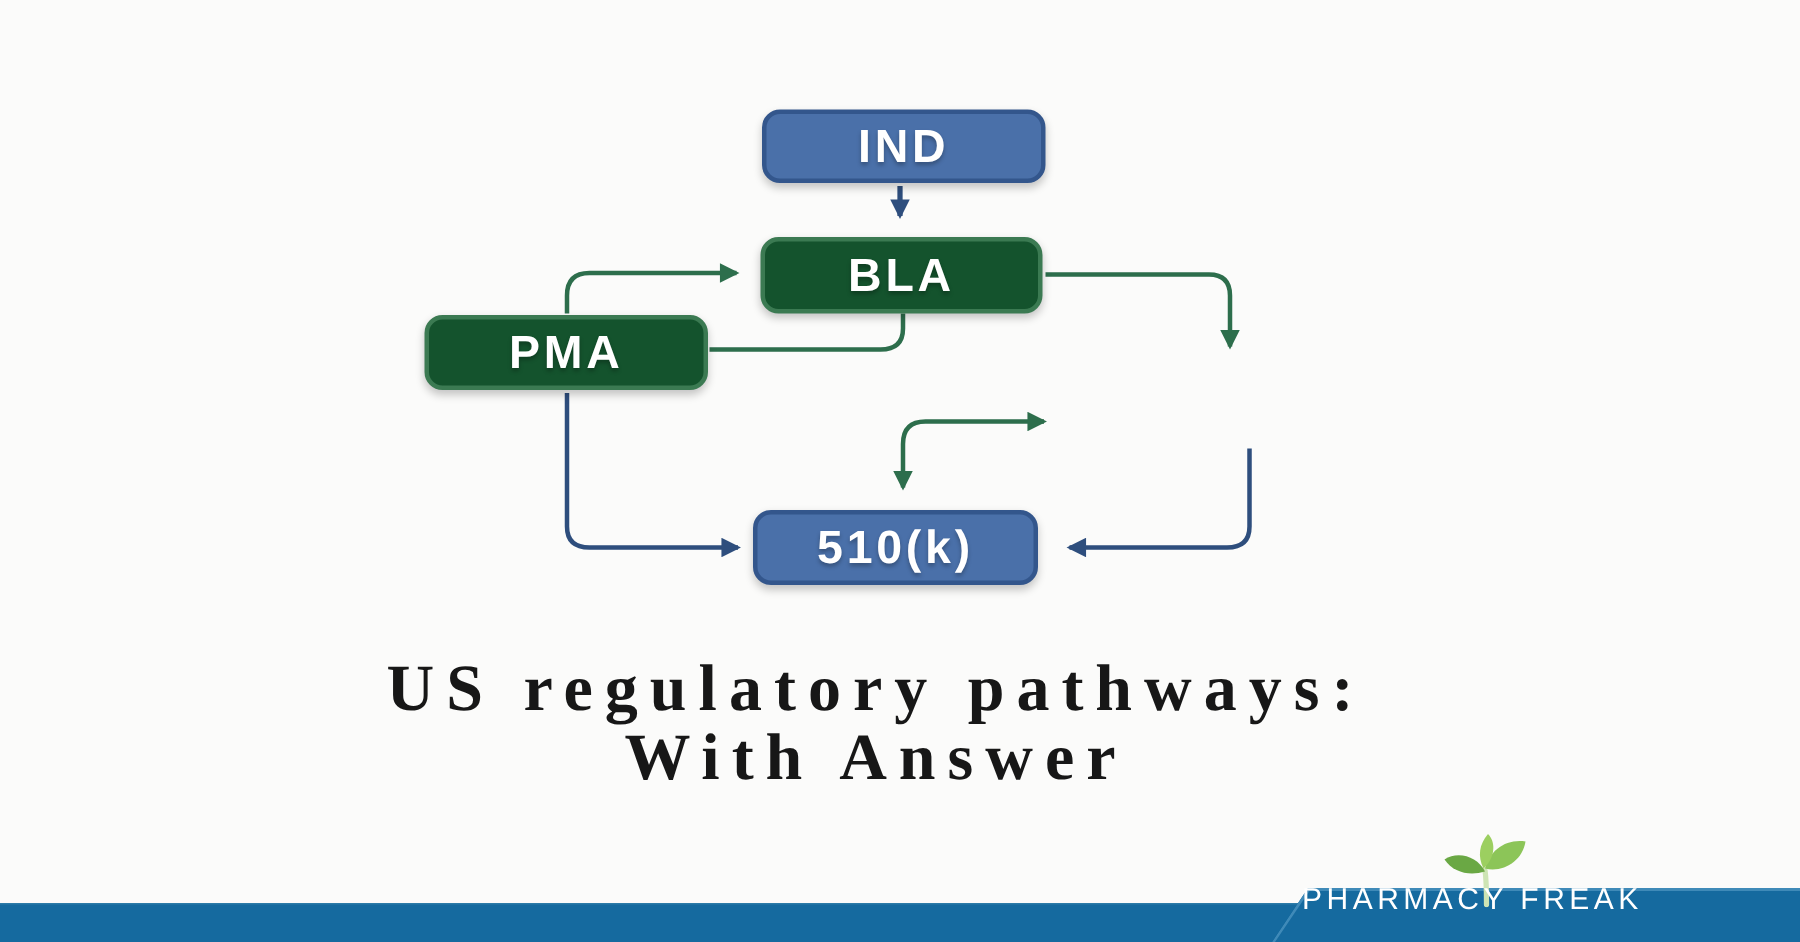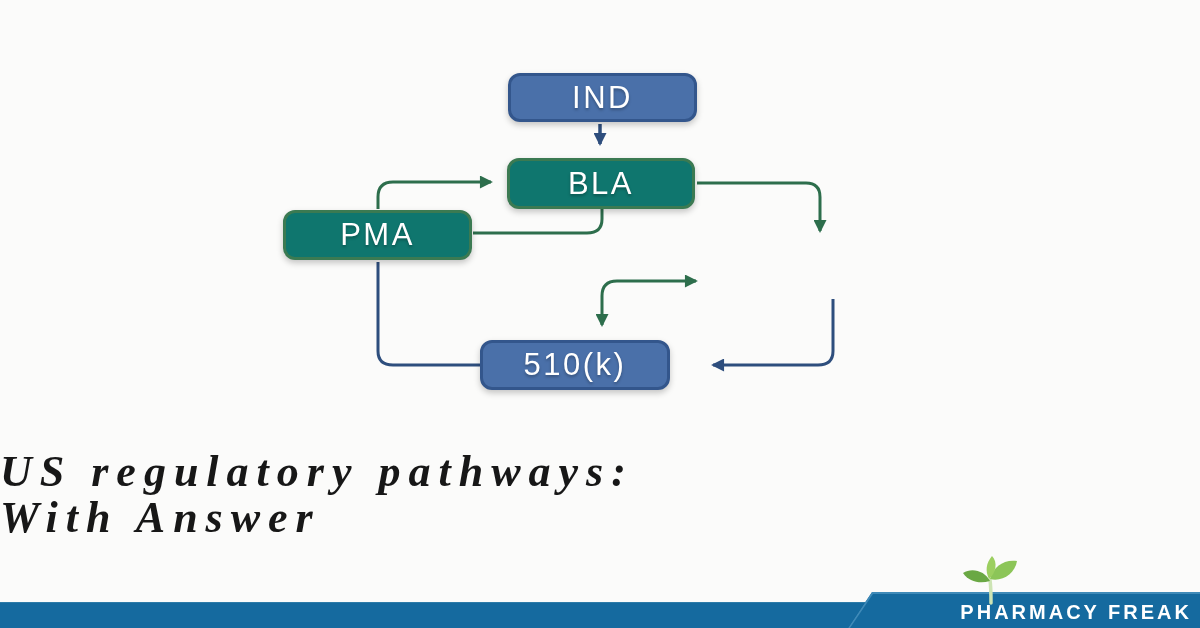--- a/index.html
+++ b/index.html
@@ -12,63 +12,62 @@
   .stage { position:absolute; inset:0; width:1200px; height:628px; background:#fbfbfa; }
 
   
   .edges-svg { position:absolute; left:0; top:0; width:1200px; height:628px; }
 
   .node {
     position:absolute;
     display:flex; align-items:center; justify-content:center;
     border-radius:12px;
     color:#ffffff;
-    font-weight:normal;
+    font-weight:bold;
     font-size:31px;
     letter-spacing:2.5px;
     text-shadow:0 2px 3px rgba(0,0,0,.28);
     box-shadow:0 3px 6px rgba(0,0,0,.22);
     font-family:"Liberation Sans", sans-serif;
   }
   .node-blue  { background:#4a70a9; border:3px solid #33568c; }
-  .node-green { background:#0f766e; border:3px solid #3b7a52; }
+  .node-green { background:#14532d; border:3px solid #3b7a52; }
 
   
   .title-block {
-    position:absolute; top:449px; left:0; width:1168px;
-    text-align:left;
+    position:absolute; top:436px; left:0; width:1168px;
+    text-align:center;
     font-family:"Liberation Serif", serif;
     font-weight:bold;
     color:#171717;
     font-size:44px;
     line-height:46px;
     letter-spacing:8px;
-    font-style:italic;
   }
 
   
   .footer-bar {
     position:absolute; left:0; bottom:0; width:1200px; height:26px;
     background:#156a9f;
     border-top:1px solid #2d7ba8;
   }
   .footer-ribbon {
     position:absolute; left:840px; bottom:0; width:360px; height:38px;
     background:#156a9f;
     clip-path:polygon(8px 38px, 32px 2px, 360px 2px, 360px 38px);
   }
   .footer-ribbon::before {
     content:""; position:absolute; inset:0;
     clip-path:polygon(8px 38px, 32px 2px, 360px 2px, 360px 4px, 33px 4px, 10px 38px);
     background:#3f8ab8;
   }
   .brand-text {
-    position:absolute; left:868px; bottom:4px; width:324px;
-    text-align:right;
-    color:#ffffff; font-weight:bold; font-size:20px; letter-spacing:3px;
+    position:absolute; left:868px; bottom:16px; width:324px;
+    text-align:left;
+    color:#ffffff; font-weight:normal; font-size:20px; letter-spacing:3px;
     font-family:"Liberation Sans", sans-serif;
     white-space:nowrap;
   }
   .sprout { position:absolute; left:960px; top:553px; }
 </style>
 </head>
 <body>
 
 <div class="stage">
 
@@ -106,21 +105,21 @@
 
   <div class="node node-green" style="left:507px; top:158px; width:188px; height:51px;">
     <span>BLA</span>
   </div>
 
   <div class="node node-green" style="left:283px; top:210px; width:189px; height:50px;">
     <span>PMA</span>
   </div>
 
 
-  <div class="node node-blue" style="left:480px; top:340px; width:190px; height:50px;">
+  <div class="node node-blue" style="left:502px; top:340px; width:190px; height:50px;">
     <span>510(k)</span>
   </div>
 
   <div class="title-block">
     <div>US regulatory pathways:</div>
     <div>With Answer</div>
   </div>
 
   <div class="footer-bar"></div>
   <div class="footer-ribbon"></div>

